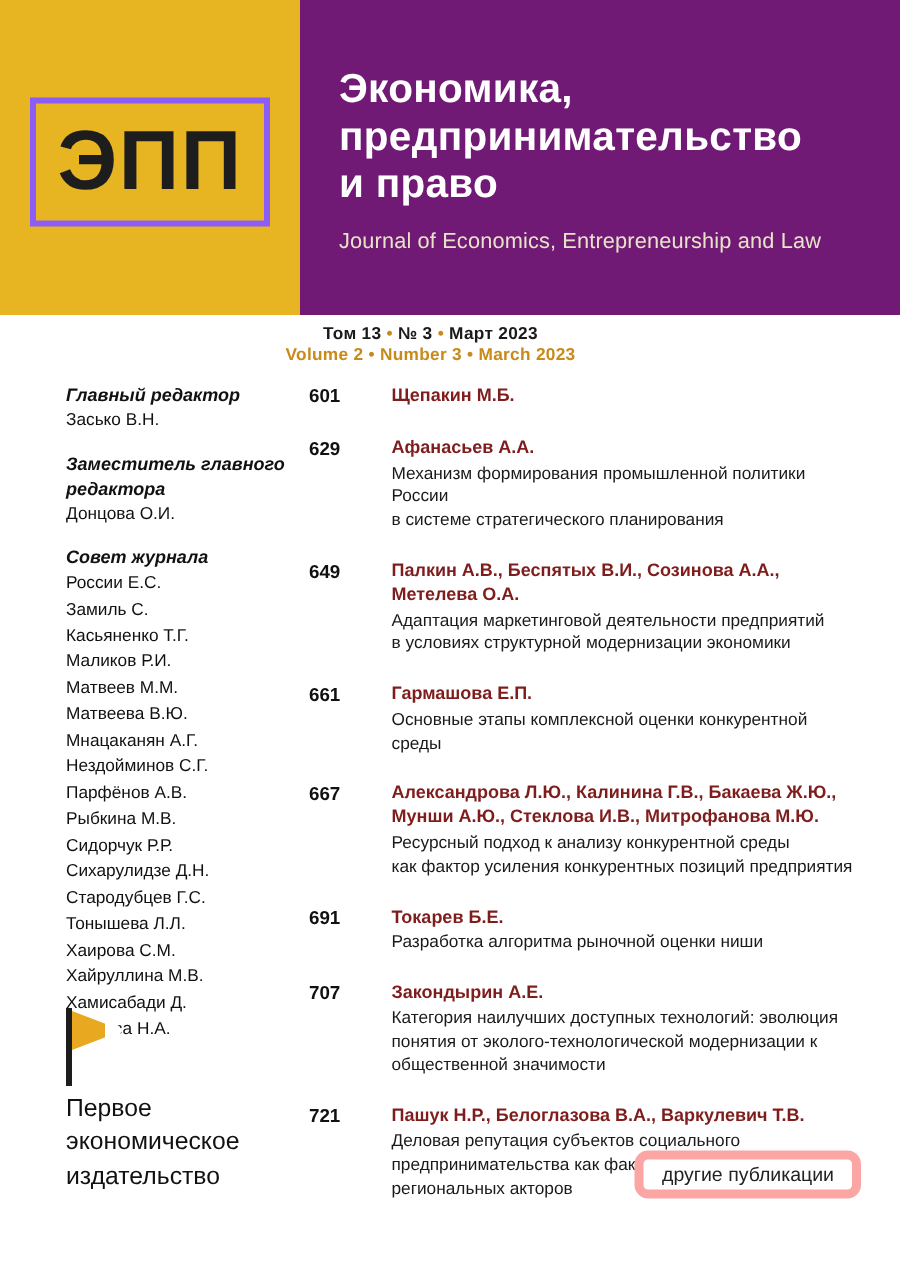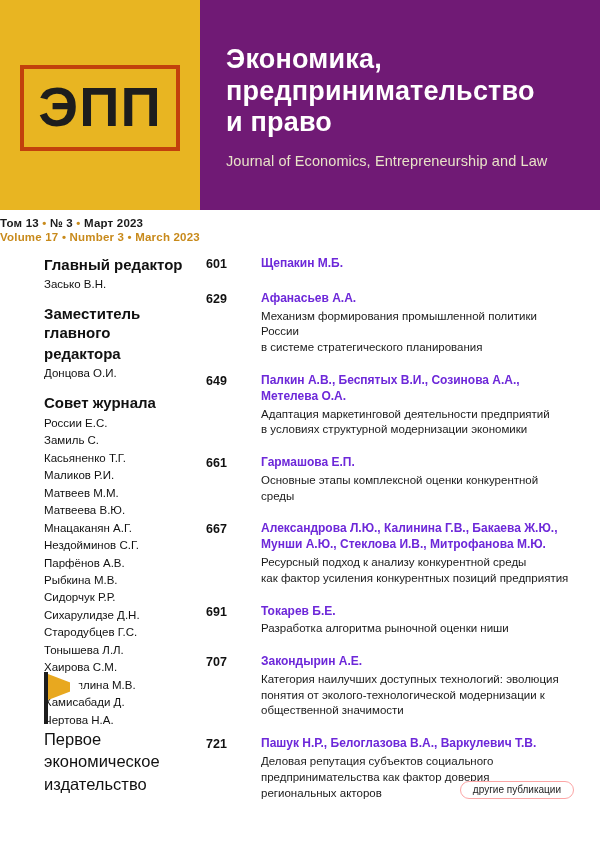--- a/index.html
+++ b/index.html
@@ -29,21 +29,21 @@
     width: 100%;
   }
   .header-left {
     width: 200px;
     background: #e8b522;
     display: flex;
     align-items: center;
     justify-content: center;
   }
   .logo-box {
-    border: 4px solid #c2410c;
+    border: 4px solid #8b5cf6;
     padding: 10px 14px 12px 14px;
     margin-top: 6px;
   }
   .logo-text {
     font-family: "Liberation Sans", sans-serif;
     font-weight: bold;
     font-size: 56px;
     line-height: 1;
     letter-spacing: 1px;
     color: #1d1d1d;
@@ -64,21 +64,21 @@
   }
   .journal-subtitle {
     color: #e8e3c8;
     font-size: 14.5px;
     margin-top: 14px;
     letter-spacing: 0.1px;
   }
 
   
   .issue-bar {
-    text-align: left;
+    text-align: center;
     padding: 7px 26px 9px 0;
     background: #ffffff;
   }
   .issue-ru {
     font-size: 11.5px;
     font-weight: bold;
     color: #1a1a1a;
     letter-spacing: 0.2px;
   }
   .issue-en {
@@ -99,22 +99,23 @@
     padding: 4px 0 0 0;
   }
   .sidebar {
     width: 200px;
     box-sizing: border-box;
     padding: 0 10px 0 44px;
     font-size: 11px;
     color: #111;
   }
   .side-role {
-    font-weight: bold;
-    font-size: 15px;
+    font-style: italic;
+    font-weight: bold;
+    font-size: 12px;
     margin-bottom: 2px;
     line-height: 1.25;
   }
   .side-name {
     font-size: 11.5px;
     line-height: 1.35;
     margin-bottom: 0;
   }
   .side-block {
     margin-bottom: 13px;
@@ -142,21 +143,21 @@
     color: #111;
     text-align: left;
     padding-top: 1px;
   }
   .toc-body {
     flex: 1;
   }
   .toc-authors {
     font-size: 12px;
     font-weight: bold;
-    color: #6d28d9;
+    color: #7f1d1d;
     line-height: 1.32;
     margin-bottom: 2px;
   }
   .toc-title {
     font-size: 11.5px;
     color: #1a1a1a;
     line-height: 1.37;
   }
 
   
@@ -203,24 +204,24 @@
   .publisher {
     font-size: 16.5px;
     line-height: 1.35;
     color: #111;
   }
 
   .more-pub {
     position: absolute;
     right: 26px;
     bottom: 42px;
-    border: 1px solid #fca5a5;
+    border: 6px solid #fca5a5;
     border-radius: 9px;
     padding: 2px 12px 3px 12px;
-    font-size: 10px;
+    font-size: 13px;
     color: #222;
     background: #fff;
   }
 </style>
 </head>
 <body>
 
 <div class="page">
 
   <div class="header">
@@ -241,21 +242,21 @@
 
   <div class="issue-bar">
     <div class="issue-ru">
       <span>Том 13</span>
       <span class="issue-sep">•</span>
       <span>№ 3</span>
       <span class="issue-sep">•</span>
       <span>Март 2023</span>
     </div>
     <div class="issue-en">
-      <span>Volume 17</span>
+      <span>Volume 2</span>
       <span>•</span>
       <span>Number 3</span>
       <span>•</span>
       <span>March 2023</span>
     </div>
   </div>
 
   <div class="content">
 
     <div class="sidebar">

